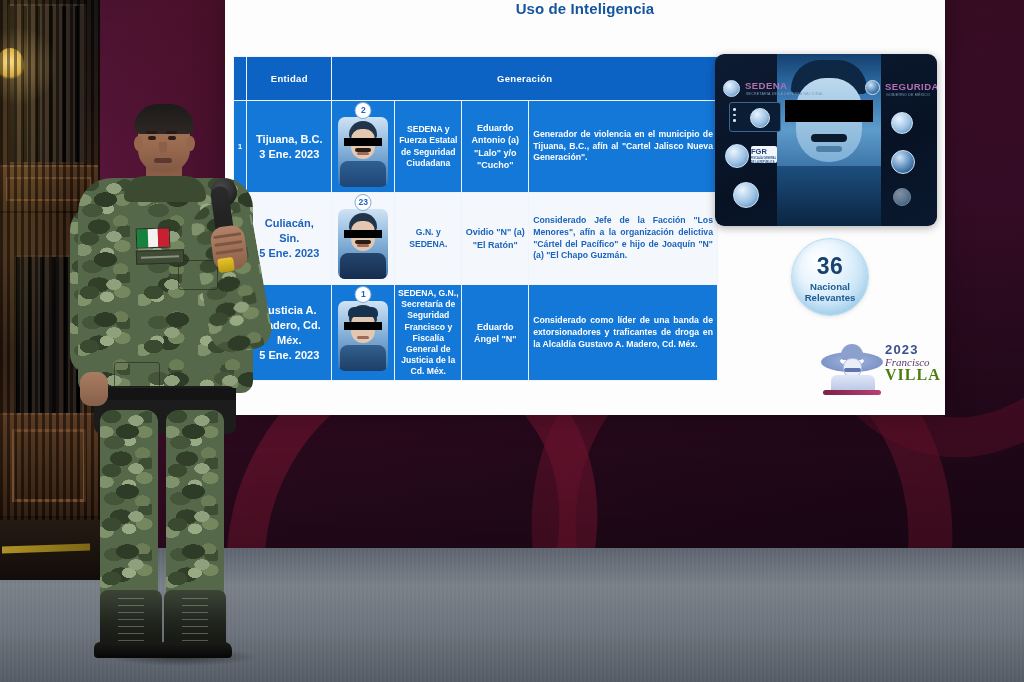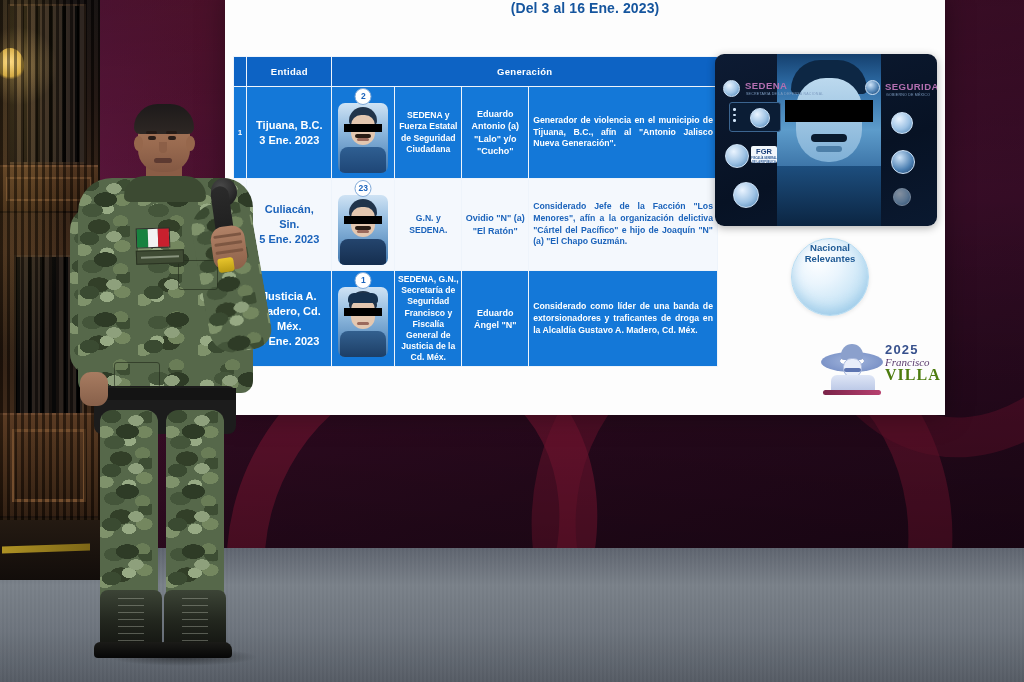--- a/index.html
+++ b/index.html
@@ -112,21 +112,21 @@
   .slide-title .l3{ font-size:14px; }
 
   
   .tbl{
     position:absolute; left:8px; top:62px; width:485px;
     border-collapse:collapse; table-layout:fixed;
   }
   .tbl td,.tbl th{ border:1px solid #eef4fb; vertical-align:middle; }
   .th-blue{
     background:#0d63c4; color:#fff; font-size:9.5px; font-weight:700;
-    text-align:center; padding:9px 2px; letter-spacing:.3px;
+    text-align:center; padding:16px 2px; letter-spacing:.3px;
   }
   .col-n{ width:13px; }
   .col-ent{ width:84px; }
   .col-img{ width:62px; }
   .col-dep{ width:66px; }
   .col-name{ width:66px; }
   .col-desc{ width:186px; }
 
   .row-blue td{ background:#1478d8; color:#ffffff; }
   .row-light td{ background:#f4f8fd; color:#1b63bb; }
@@ -194,21 +194,21 @@
   .pc-sub{ position:absolute; font-size:3.6px; color:#7f9ec2; letter-spacing:.2px; }
   .seal{
     position:absolute; border-radius:50%;
     background:radial-gradient(circle at 35% 30%, #eaf4ff, #9dc2e4 55%, #4a7fb0 100%);
     border:1.3px solid #cfe3f7;
   }
   .seal.dark{ background:radial-gradient(circle at 35% 30%,#cfe4f8,#4b7fb2 60%,#1b3c63 100%); }
   .fgr-box{
     position:absolute; left:36px; top:92px; width:26px; height:17px;
     background:#f2f7fc; border-radius:2px;
-    color:#1a3f79; font-size:7.5px; font-weight:700; text-align:center; line-height:11px;
+    color:#1a3f79; font-size:7.5px; font-weight:700; text-align:left; line-height:11px;
   }
   .fgr-box small{ display:block; font-size:2.6px; line-height:4px; color:#2a5793; }
   .screen-box{
     position:absolute; left:14px; top:48px; width:52px; height:30px;
     background:#0b1d35; border:1px solid #3c6590; border-radius:3px;
   }
   .screen-dots{ position:absolute; left:3px; top:5px; }
   .screen-dots i{ display:block; width:2.5px; height:2.5px; background:#cfe3f7;
     border-radius:50%; margin-bottom:3px; }
 
@@ -418,21 +418,21 @@
     <div class="lamp"></div>
   </div>
 
   <div class="floor"></div>
   <div class="floor-left"></div>
   <div class="floor-stripe"></div>
 
   <div class="slide">
 
     <div class="slide-title">
-      <div class="l3">(Del 3 al 16 Ene. 2023)</div>
+      <div class="l2">Uso de Inteligencia</div>
     </div>
 
     <table class="tbl">
       <colgroup>
         <col class="col-n">
           <col class="col-ent">
           <col class="col-img">
         <col class="col-dep">
           <col class="col-name">
           <col class="col-desc">
@@ -458,21 +458,21 @@
               <div class="body"></div>
                 <div class="hair"></div>
                 <div class="face"></div>
               <div class="tash"></div>
                 <div class="mouth"></div>
                 <div class="bar"></div>
             </div>
           </td>
           <td class="cell-dep">SEDENA y Fuerza Estatal de Seguridad Ciudadana</td>
           <td class="cell-name">Eduardo Antonio (a) "Lalo" y/o "Cucho"</td>
-          <td class="cell-desc">Generador de violencia en el municipio de Tijuana, B.C., afín al "Antonio Jalisco Nueva Generación".</td>
+          <td class="cell-desc">Generador de violencia en el municipio de Tijuana, B.C., afín al "Cartel Jalisco Nueva Generación".</td>
         </tr>
 
         <tr class="row-light">
           <td class="cell-n">2</td>
           <td class="cell-ent">
             <div>Culiacán,</div>
             <div>Sin.</div>
             <div>5 Ene. 2023</div>
           </td>
           <td class="cell-img">
@@ -550,35 +550,36 @@
         <small>FISCALÍA GENERAL DE LA REPÚBLICA</small>
       </div>
       <div class="seal" style="left:18px;top:128px;width:26px;height:26px;"></div>
 
       <div class="seal" style="left:176px;top:58px;width:22px;height:22px;"></div>
       <div class="seal dark" style="left:176px;top:96px;width:24px;height:24px;"></div>
       <div class="seal" style="left:178px;top:134px;width:18px;height:18px;opacity:.55;"></div>
     </div>
 
     <div class="badge36">
+      <div class="num">36</div>
       <div class="t1">Nacional</div>
       <div class="t2">Relevantes</div>
     </div>
 
     <div class="villa">
       <div class="villa-fig">
         <div class="hat"></div>
         <div class="hat-crown"></div>
         <div class="vface"></div>
         <div class="vtash"></div>
         <div class="vbody"></div>
         <div class="vbase"></div>
       </div>
       <div class="villa-txt">
-        <div class="y">2025</div>
+        <div class="y">2023</div>
         <div class="f">Francisco</div>
         <div class="v">VILLA</div>
       </div>
     </div>
   </div>
 
   <div class="person">
     <div class="shadow-person"></div>
 
     <div class="arm-l camo"></div>

